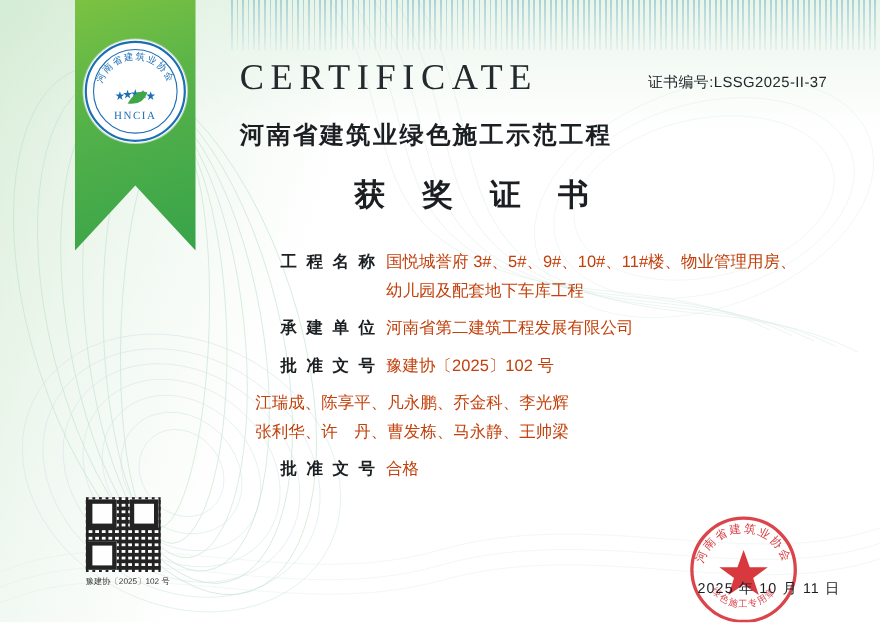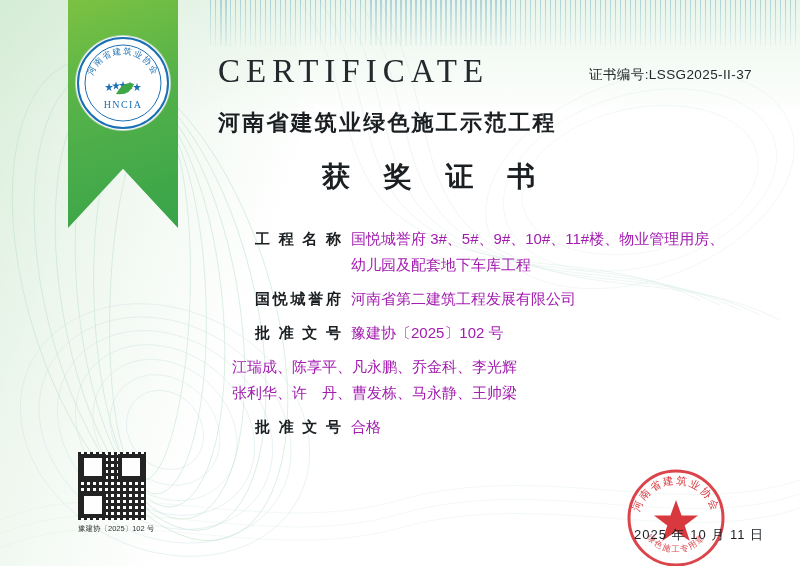--- a/index.html
+++ b/index.html
@@ -141,21 +141,21 @@
     color: #1b1f22;
     text-align: justify;
     text-align-last: justify;
     line-height: 26px;
     white-space: nowrap;
     margin-left: 33px;
   }
   .field-value {
     flex: 1;
     font-size: 15px;
-    color: #a21caf;
+    color: #c2410c;
     line-height: 26px;
     padding-left: 10px;
     font-weight: 500;
   }
   .field-value .line2 {
     display: block;
   }
 
   
   .qr-wrap {
@@ -298,21 +298,21 @@
 
     <div class="field-row">
       <div class="field-label">工程名称</div>
       <div class="field-value">
         <span>国悦城誉府 3#、5#、9#、10#、11#楼、物业管理用房、</span>
         <span class="line2">幼儿园及配套地下车库工程</span>
       </div>
     </div>
 
     <div class="field-row">
-      <div class="field-label">国悦城誉府</div>
+      <div class="field-label">承建单位</div>
       <div class="field-value">河南省第二建筑工程发展有限公司</div>
     </div>
 
     <div class="field-row">
       <div class="field-label">批准文号</div>
       <div class="field-value">豫建协〔2025〕102 号</div>
     </div>
 
     <div class="field-row">
       <div class="field-value">

